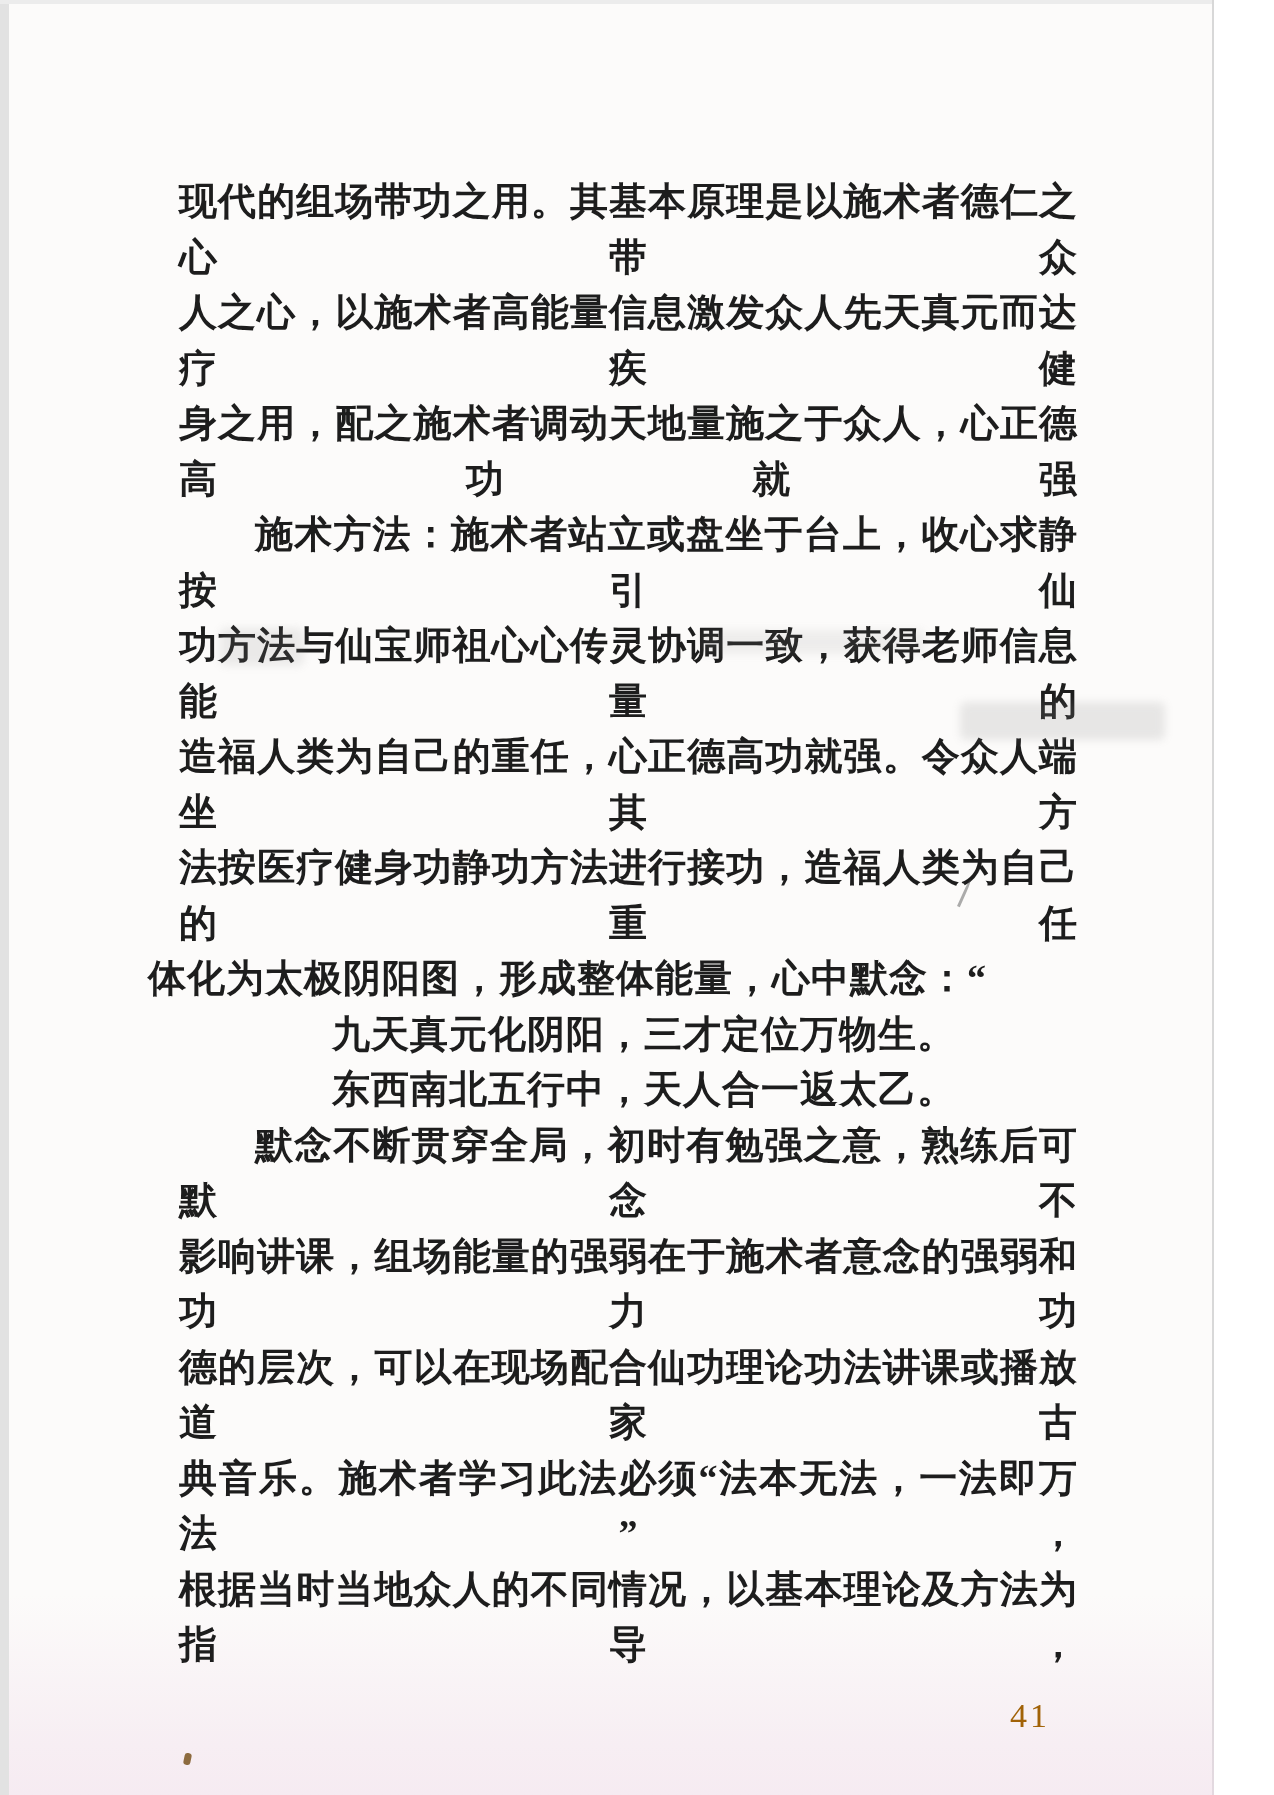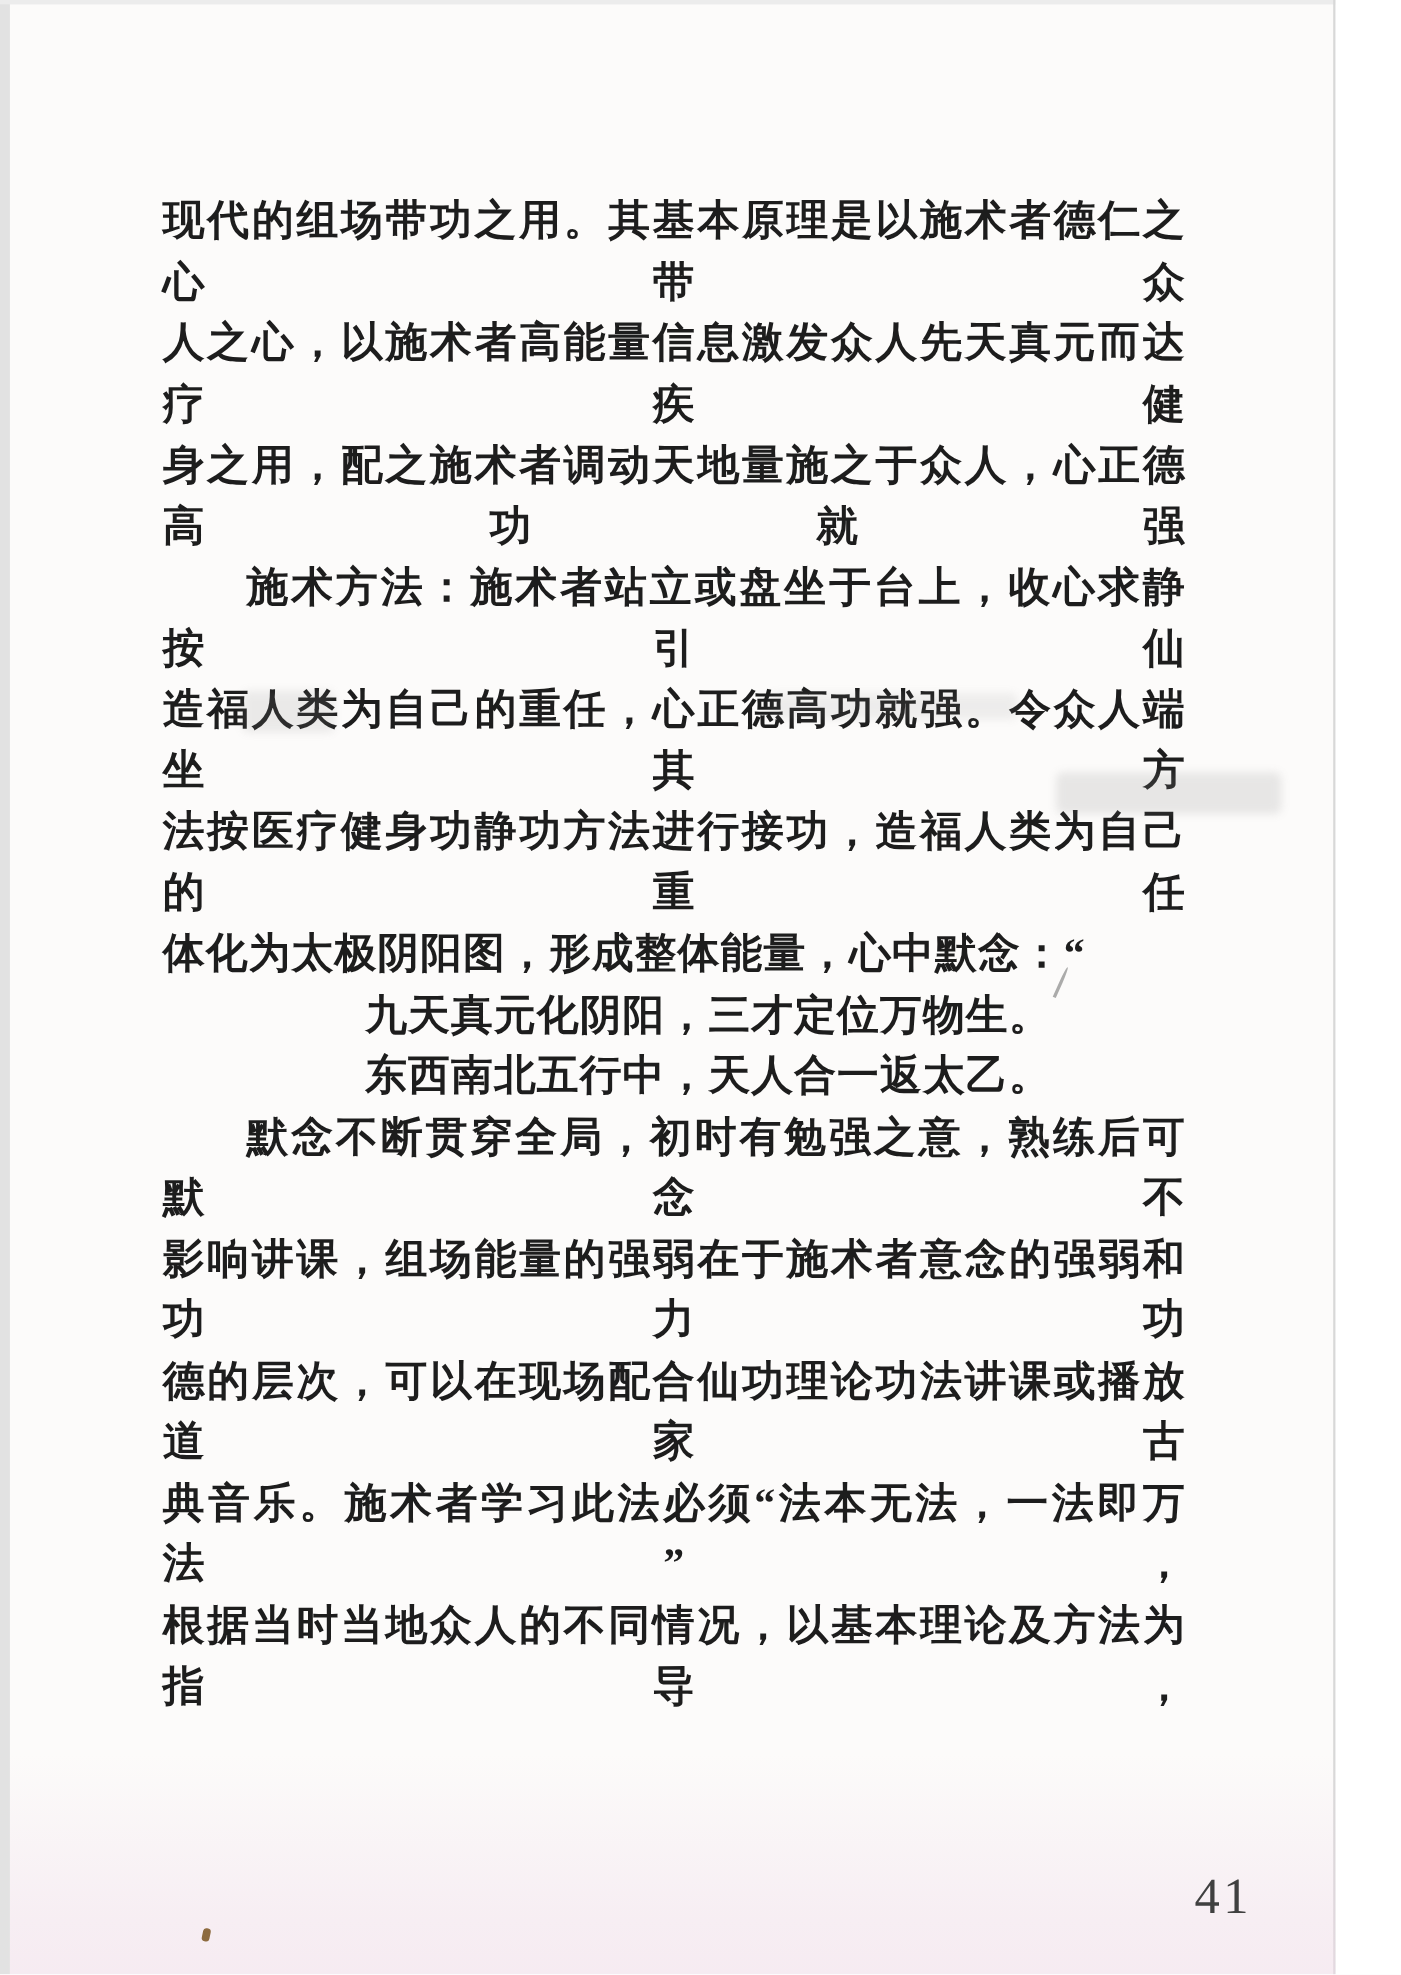--- a/index.html
+++ b/index.html
@@ -33,26 +33,26 @@
     pointer-events:none;
   }
   
   .textblock {
     position:absolute; left:148px; top:174px; width:930px;
     font-size:38px; line-height:55.5px;
     color:#1d1d1d; font-weight:600;
     letter-spacing:1px;
   }
   .line { white-space:pre-wrap; }
-  .full { text-align:justify; text-align-last:justify; }
+  .full { text-align:justify; text-align-last:justify;margin-left:31px; }
   .indent { text-indent:76px; }
   .verse { text-indent:184px; }
   .page-number {
-    position:absolute; left:1086px; top:1697px;
-    font-size:46px; color:#404040; font-weight:500;
+    position:absolute; left:1010px; top:1697px;
+    font-size:34px; color:#a16207; font-weight:500;
     letter-spacing:3px;
   }
   
   .smudge {
     position:absolute; background:#8a8a8a; opacity:0.18;
     filter:blur(4px); border-radius:6px; pointer-events:none;
   }
   .smudge-1 { left:960px; top:702px; width:205px; height:38px; }
   .smudge-2 { left:700px; top:630px; width:225px; height:24px; opacity:0.12; }
   .smudge-3 { left:220px; top:628px; width:84px; height:38px; opacity:0.15; }
@@ -74,20 +74,21 @@
   <div class="edge-top"></div>
   <div class="right-margin"></div>
   <div class="fold-line"></div>
   <div class="bottom-tint"></div>
 
   <div class="textblock">
     <div class="line full">现代的组场带功之用。其基本原理是以施术者德仁之心带众</div>
     <div class="line full">人之心，以施术者高能量信息激发众人先天真元而达疗疾健</div>
     <div class="line full">身之用，配之施术者调动天地量施之于众人，心正德高功就强</div>
     <div class="line indent full">施术方法：施术者站立或盘坐于台上，收心求静按引仙</div>
+    <div class="line full">功方法与仙宝师祖心心传灵协调一致，获得老师信息能量的</div>
     <div class="line full">造福人类为自己的重任，心正德高功就强。令众人端坐其方</div>
     <div class="line full">法按医疗健身功静功方法进行接功，造福人类为自己的重任</div>
     <div class="line">体化为太极阴阳图，形成整体能量，心中默念：“</div>
     <div class="line verse">九天真元化阴阳，三才定位万物生。</div>
     <div class="line verse">东西南北五行中，天人合一返太乙。</div>
     <div class="line indent full">默念不断贯穿全局，初时有勉强之意，熟练后可默念不</div>
     <div class="line full">影响讲课，组场能量的强弱在于施术者意念的强弱和功力功</div>
     <div class="line full">德的层次，可以在现场配合仙功理论功法讲课或播放道家古</div>
     <div class="line full">典音乐。施术者学习此法必须“法本无法，一法即万法”，</div>
     <div class="line full">根据当时当地众人的不同情况，以基本理论及方法为指导，</div>

